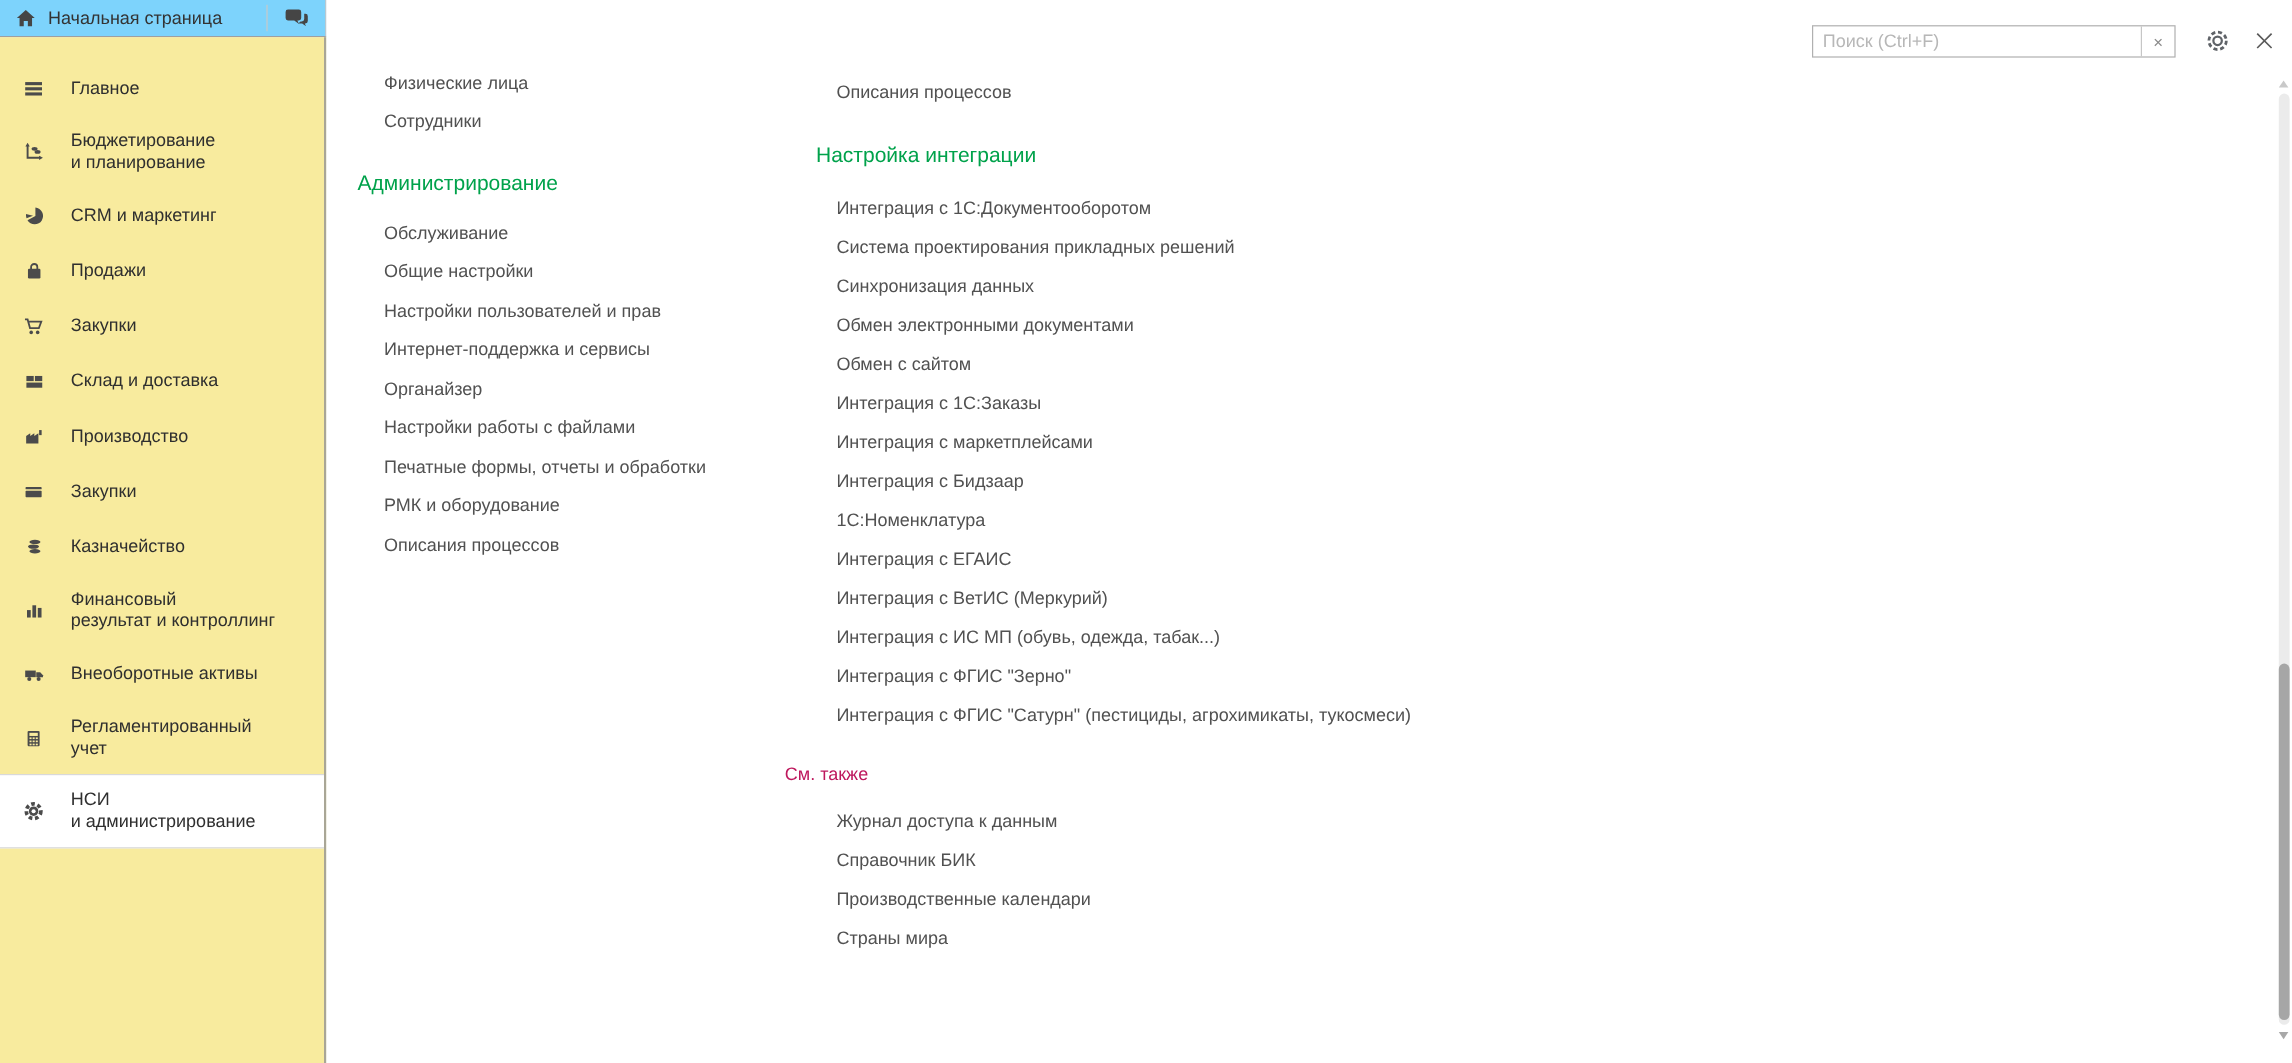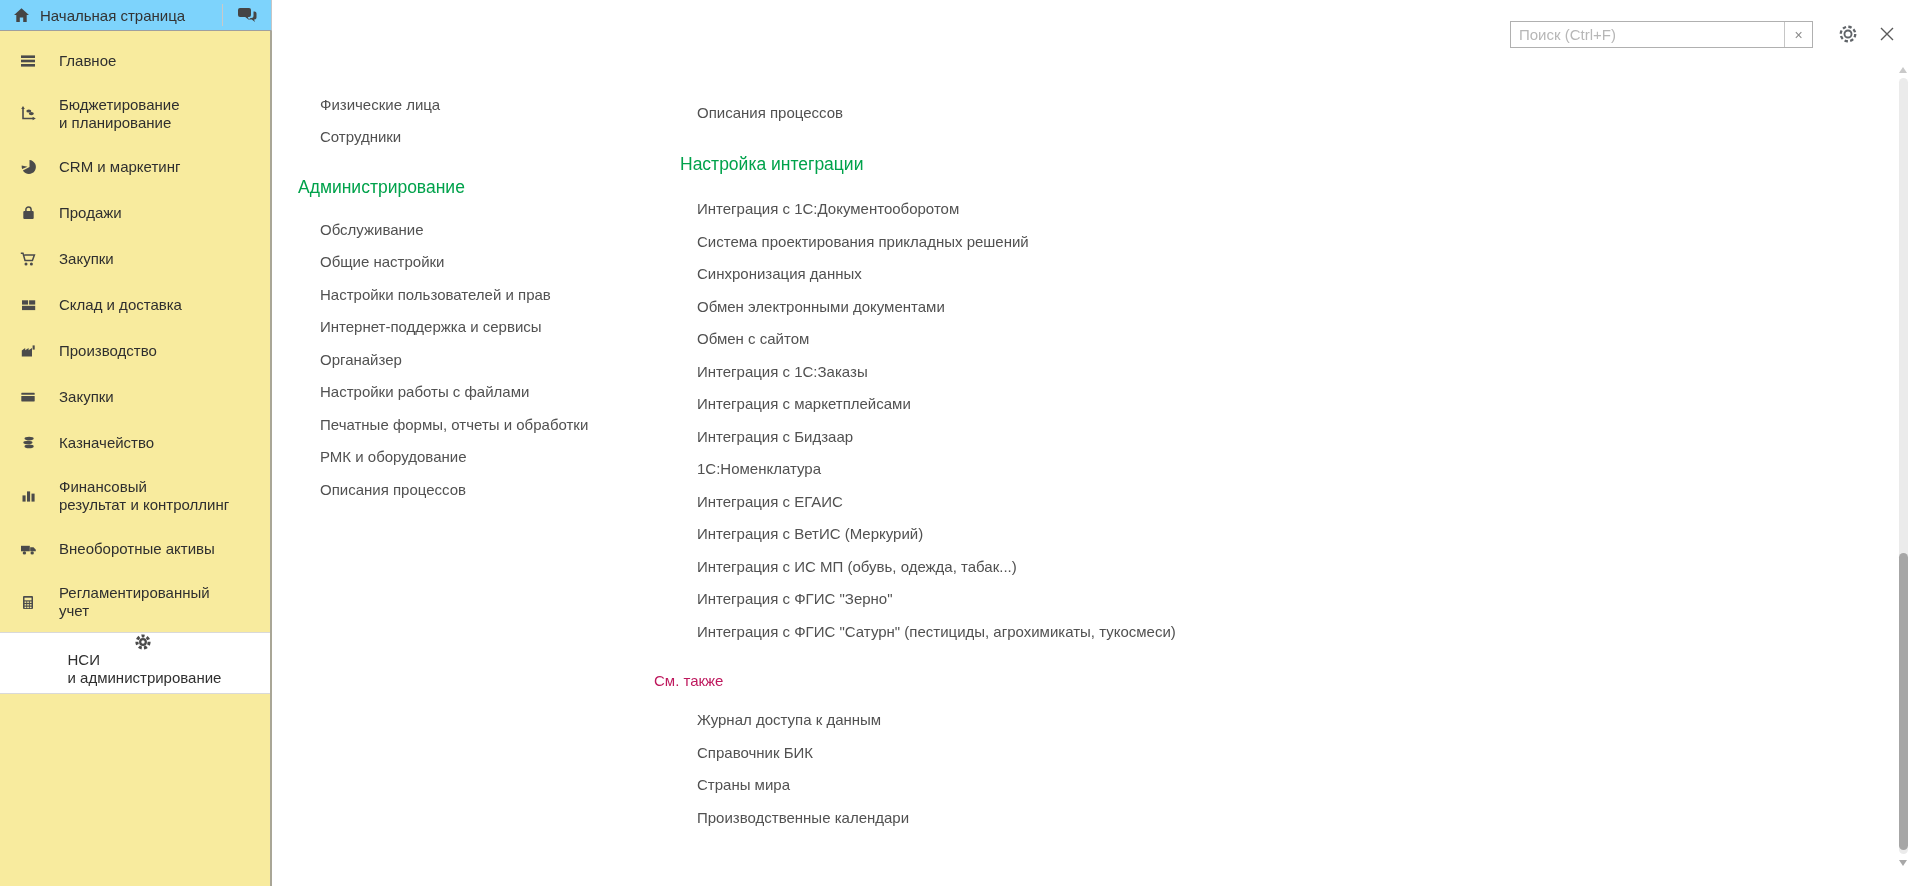--- a/index.html
+++ b/index.html
@@ -16,42 +16,42 @@
     box-sizing:border-box;
   }
   .tab{display:flex;align-items:center;height:100%;padding-left:13px;cursor:pointer;}
   .tab-label{margin-left:10px;font-size:15px;color:#333;white-space:nowrap;}
   .tab-divider{position:absolute;left:222px;top:4px;bottom:4px;width:1px;background:#c9c9c9;}
   .chat-cell{position:absolute;left:223px;top:0;right:0;bottom:0;display:flex;align-items:center;justify-content:center;cursor:pointer;}
   
   #sidebar{
     position:absolute;left:0;top:31px;bottom:0;width:270px;
     background:#f8eb9e;border-right:2px solid #a9a696;box-sizing:content-box;
-    padding-top:7px;
+    padding-top:20px;
   }
   .side-item{position:relative;display:flex;align-items:center;height:46px;cursor:pointer;}
   .side-item.two{height:60px;}
   .side-item .side-icon{width:24px;margin-left:16px;display:flex;justify-content:center;flex:none;}
   .side-item .side-label{margin-left:19px;font-size:15px;line-height:18px;color:#2f2f2f;}
-  .side-item.selected{background:#ffffff;border-top:1px solid #d9d9d9;border-bottom:1px solid #d9d9d9;flex-direction:column;}
+  .side-item.selected{background:#ffffff;border-top:1px solid #d9d9d9;border-bottom:1px solid #d9d9d9;}
   
   #main{position:absolute;left:272px;top:0;right:0;bottom:0;background:#fff;}
   
   #search-wrap{position:absolute;left:1238px;top:21px;width:303px;height:27px;box-sizing:border-box;
     border:1px solid #b0b0b0;border-radius:0;background:#fff;display:flex;}
   #search-input{flex:1;border:none;outline:none;padding:0 6px 0 8px;font-size:15px;
     font-family:"Liberation Sans","DejaVu Sans",sans-serif;color:#444;min-width:0;background:transparent;}
   #search-input::placeholder{color:#b7b7b7;}
   #search-clear{width:27px;border-left:1px solid #c6c6c6;display:flex;align-items:center;justify-content:center;
     color:#8a8a8a;font-size:14px;cursor:pointer;flex:none;}
   .icon-btn{position:absolute;top:20px;width:30px;height:28px;display:flex;align-items:center;justify-content:center;cursor:pointer;}
   #gear-btn{left:1561px;}
   #close-btn{left:1600px;}
   
-  .col{position:absolute;margin-top:35px;}
+  .col{position:absolute;}
   #col1{left:24px;top:53px;width:340px;}
   #col2{left:382px;top:61px;width:980px;}
   .c-item{height:32.5px;display:flex;align-items:center;font-size:15px;color:#515151;cursor:pointer;white-space:nowrap;}
   #col1 .c-item{padding-left:24px;}
   #col2 .c-item{padding-left:43px;}
   .section-title{height:40px;display:flex;align-items:center;font-size:17.5px;color:#00a24b;cursor:pointer;white-space:nowrap;}
   #col1 .section-title{margin-top:14px;margin-bottom:6px;padding-left:2px;}
   #col2 .section-title{margin-top:16px;margin-bottom:8px;padding-left:26px;}
   .see-also-title{height:33px;display:flex;align-items:center;font-size:15px;color:#be185d;margin-top:16px;margin-bottom:7px;white-space:nowrap;}
   
@@ -290,21 +290,21 @@
       <div class="c-item">Интеграция с Бидзаар</div>
       <div class="c-item">1С:Номенклатура</div>
       <div class="c-item">Интеграция с ЕГАИС</div>
       <div class="c-item">Интеграция с ВетИС (Меркурий)</div>
       <div class="c-item">Интеграция с ИС МП (обувь, одежда, табак...)</div>
       <div class="c-item">Интеграция с ФГИС "Зерно"</div>
       <div class="c-item">Интеграция с ФГИС "Сатурн" (пестициды, агрохимикаты, тукосмеси)</div>
       <div class="see-also-title">См. также</div>
       <div class="c-item">Журнал доступа к данным</div>
       <div class="c-item">Справочник БИК</div>
+      <div class="c-item">Производственные календари</div>
       <div class="c-item">Страны мира</div>
-      <div class="c-item">Производственные календари</div>
     </div>
 </div>
 
 <div id="scroll-up"></div>
 <div id="scroll-track"></div>
 <div id="scroll-thumb"></div>
 <div id="scroll-down"></div>
 
 </body></html>

